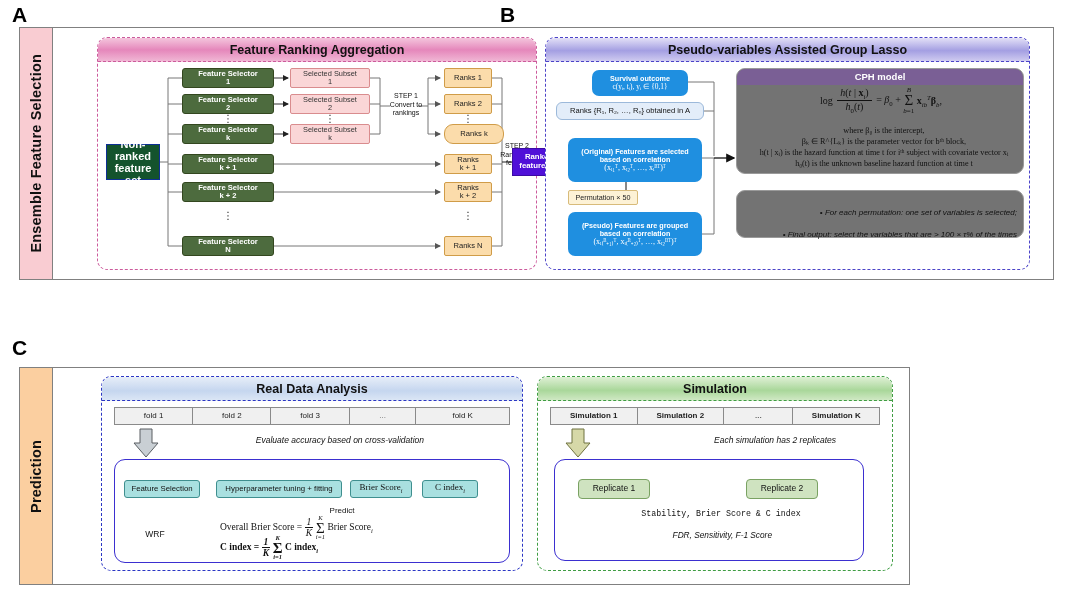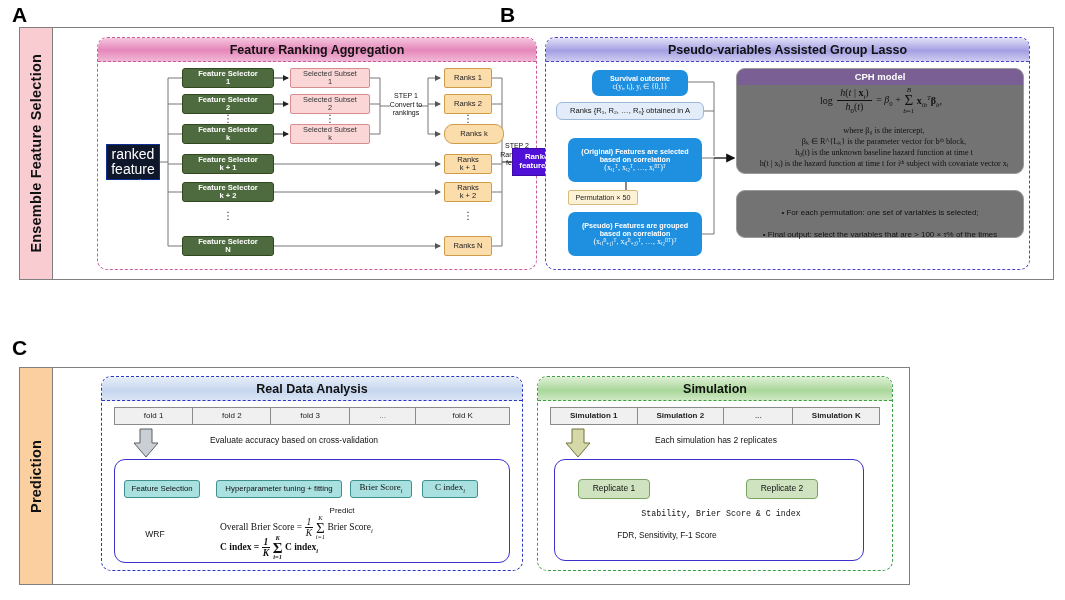--- a/index.html
+++ b/index.html
@@ -88,22 +88,22 @@
   }
   .bx-pink {
     background: #fad6d7; border: 1px solid #d98c8e; border-radius: 2px;
     color: #333; font-size: 7.4px;
   }
   .bx-orange {
     background: #fbdcab; border: 1px solid #d09c48; border-radius: 2px;
     color: #222; font-size: 7.6px;
   }
   .bx-blue {
-    background: #0f172a; border: 1px solid #0d2f94;
-    color: #fff; font-size: 14px; font-weight: 400;
+    background: #14532d; border: 1px solid #0d2f94;
+    color: #fff; font-size: 11px; font-weight: 700;
   }
   .bx-purple {
     background: #5010d8; border: 1px solid #3c0ba4;
     color: #fff; font-size: 7.8px; font-weight: 600;
   }
   .bx-cyan {
     background: #1f8fe0; border-radius: 7px;
     color: #fff; font-size: 7.2px; font-weight: 600;
   }
   .bx-lightblue {
@@ -137,21 +137,21 @@
   .bx-navyframe {
     background: #fff; border: 1.3px solid #3b2fd0; border-radius: 11px;
   }
 
   
   .lbl {
     position: absolute;
     font-size: 8px; color: #111; line-height: 1.18;
     text-align: center; white-space: pre-line;
   }
-  .lbl-l { text-align: center; }
+  .lbl-l { text-align: right; font-style: italic; }
   .dots { position: absolute; font-size: 10px; color:#222; letter-spacing:0; line-height: .55; text-align:center; }
   .mth { font-family: "Liberation Serif", serif; }
 
   
   .wires { position: absolute; left: 0; top: 0; overflow: visible; pointer-events: none; }
   .eq { position:absolute; font-family:"Liberation Serif", serif; color:#111; }
   sub { font-size: .68em; }
   sup { font-size: .68em; }
 </style>
 </head>
@@ -372,22 +372,22 @@
               <span style="display:block;"><i>B</i></span>
               <span style="display:block; font-size:15px; line-height:.9;">Σ</span>
               <span style="display:block;"><i>b</i>=1</span>
             </span>
             <span style="display:inline-block; vertical-align:middle;"><b>x</b><sub><i>ib</i></sub><sup><i>T</i></sup><b>β</b><sub><i>b</i></sub>,</span>
           </div>
 
           <div class="eq" style="left:8px; top:56px; width:278px; font-size:8.2px; line-height:1.35;">
             <div>where β₀ is the intercept,</div>
             <div>βₖ ∈ R^{Lₖ} is the parameter vector for bᵗʰ block,</div>
+            <div>h(t | xᵢ) is the hazard function at time t for iᵗʰ subject with covariate vector xᵢ</div>
             <div>h₀(t) is the unknown baseline hazard function at time t</div>
-            <div>h(t | xᵢ) is the hazard function at time t for iᵗʰ subject with covariate vector xᵢ</div>
           </div>
         </div>
 
         <div class="nbox bx-white-round" style="left:190px; top:152px; width:288px; height:48px; display:block; padding:8px 6px 0 6px;">
           <div class="lbl lbl-l" style="position:static; font-size:8px; margin-bottom:3px;">
             • <span>For each permutation: one set of variables is selected;</span>
           </div>
           <div class="lbl lbl-l" style="position:static; font-size:8px;">
             • <span>Final output: select the variables that are &gt; 100 × τ% of the times</span>
           </div>

